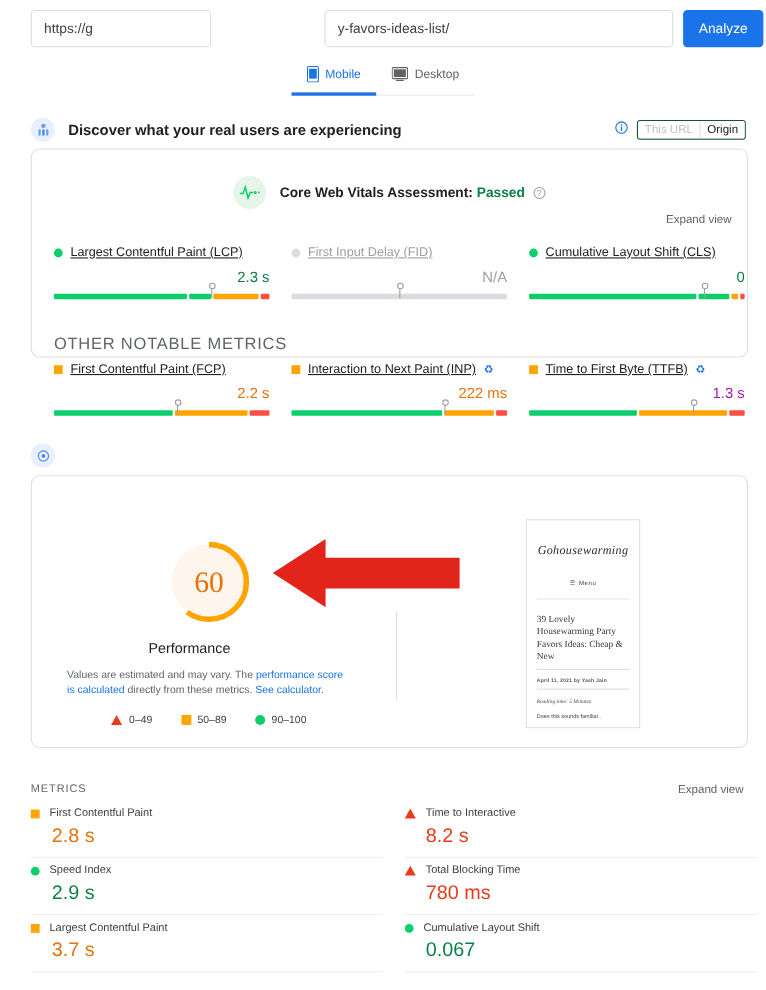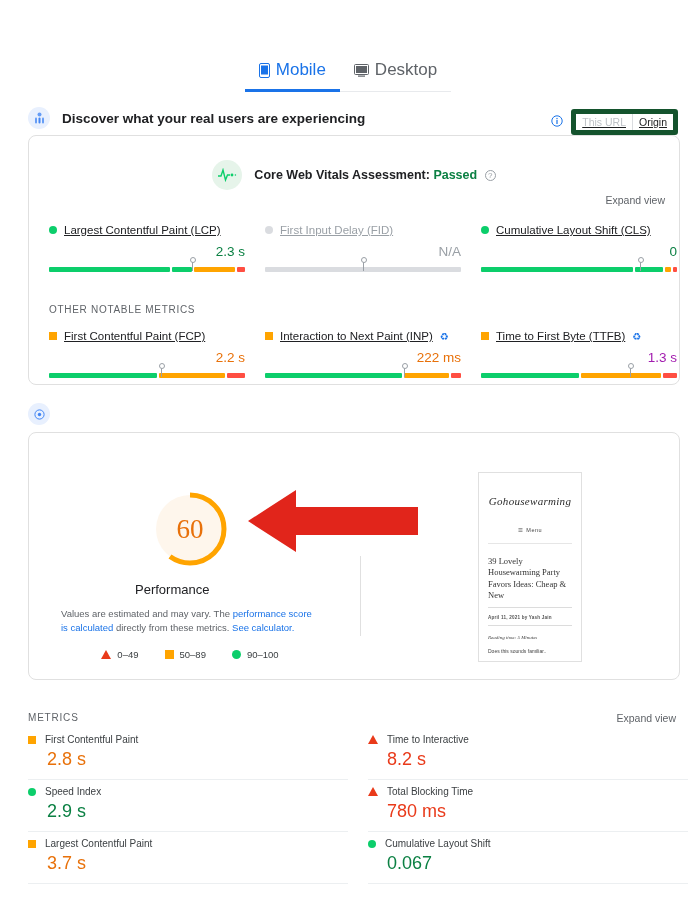--- a/index.html
+++ b/index.html
@@ -36,39 +36,39 @@
   }
 
   
   .tabs {
     position: absolute; left: 0; top: 58px; width: 696px; height: 30px;
     display: flex; justify-content: center; align-items: flex-start;
   }
   .tabs-inner { display: flex; border-bottom: 1px solid #e8eaed; }
   .tab {
     display: flex; align-items: center; gap: 6px;
-    padding: 2px 14px 9px 14px; font-size: 17px; color: #5f6368;
+    padding: 2px 14px 9px 14px; font-size: 11px; color: #5f6368;
     cursor: pointer; border-bottom: 3px solid transparent; margin-bottom: -1px;
   }
   .tab.active { color: #1a73e8; border-bottom-color: #1a73e8; }
   .tab svg { display: block; }
 
   
   .sec-head {
     position: absolute; display: flex; align-items: center; gap: 12px;
     font-size: 13.5px; font-weight: 700; color: #202124;
   }
   .sec-ico {
     width: 22px; height: 22px; border-radius: 50%;
     background: #e8f0fe; display: flex; align-items: center; justify-content: center;
   }
   .toggle-wrap {
     position: absolute; right: 18px; display: flex; align-items: center; gap: 8px;
   }
-  .toggle-grp { display: flex; border: 5px solid #14532d; border-radius: 3px; overflow: hidden; text-decoration: underline; }
+  .toggle-grp { display: flex; border: 1px solid #14532d; border-radius: 3px; overflow: hidden; }
   .toggle-grp span {
     font-size: 10.5px; padding: 2px 6px; color: #5f6368; background: #fff; cursor: pointer;
   }
   .toggle-grp span.dim { color: #bdc1c6; border-right: 1px solid #dadce0; }
   .toggle-grp span.sel { color: #202124; font-weight: 500; }
 
   
   .card {
     position: absolute; border: 1px solid #e0e0e0; border-radius: 8px; background: #fff;
   }
@@ -110,21 +110,21 @@
   .bar { position: relative; height: 5px; margin-top: 8px; display: flex; gap: 2px; }
   .bar i { display: block; height: 5px; border-radius: 1px; }
   .needle {
     position: absolute; top: -7px; width: 1px; height: 11px; background: #9aa0a6;
   }
   .needle::before {
     content: ''; position: absolute; left: -2px; top: -3px;
     width: 4px; height: 4px; border: 1px solid #9aa0a6; border-radius: 50%; background:#fff;
   }
   .onm {
-    position: absolute; font-size: 10px; letter-spacing: .7px; color: #5f6368; text-align: right;
+    position: absolute; font-size: 15px; letter-spacing: .7px; color: #5f6368; text-align: right;
   }
 
   
   .gauge-wrap { position: absolute; left: 135px; top: 490px; width: 110px; text-align: left; }
   .gauge { position: relative; width: 78px; height: 78px; margin: 0 auto; }
   .gauge-bg {
     position: absolute; inset: 5px; border-radius: 50%; background: #fef6ec;
   }
   .gauge-num {
     position: absolute; inset: 0; display: flex; align-items: center; justify-content: center;
@@ -180,20 +180,29 @@
   .metrics-expand { position: absolute; right: 20px; top: 712px; font-size: 10.5px; color: #5f6368; cursor: pointer; }
   .mrow { position: absolute; width: 320px; border-bottom: 1px solid #eceff1; padding-bottom: 9px; }
   .mrow .head { display: flex; align-items: center; gap: 9px; font-size: 10px; color: #3c4043; }
   .mrow .val { font-size: 18px; margin-top: 4px; margin-left: 19px; }
 </style>
 </head>
 <body>
 
 <div class="page">
 
+  <div class="urlbar">
+    <div class="url-short">
+      <span>https://g</span>
+    </div>
+    <div class="url-long">
+      <span>y-favors-ideas-list/</span>
+    </div>
+    <button class="analyze-btn">Analyze</button>
+  </div>
 
   <div class="tabs">
     <div class="tabs-inner">
       <div class="tab active">
         <span>
           <svg width="11" height="15" viewBox="0 0 11 15">
               <rect x="0.5" y="0.5" width="10" height="14" rx="1.5" fill="none" stroke="#1a73e8"></rect>
               <rect x="2" y="2.5" width="7" height="9" fill="#1a73e8"></rect>
             </svg>
         </span>
@@ -230,21 +239,21 @@
           <rect x="5.4" y="5" width="1.2" height="4" fill="#1a73e8"></rect>
           <rect x="5.4" y="2.9" width="1.2" height="1.3" fill="#1a73e8"></rect>
         </svg>
     </span>
     <span class="toggle-grp">
       <span class="dim">This URL</span>
       <span class="sel">Origin</span>
     </span>
   </div>
 
-  <div class="card" style="left:28px; top:135px; width:652px; height:250px;">
+  <div class="card" style="left:28px; top:135px; width:652px; height:190px;">
 
     <div class="cwv-title">
       <span class="pulse-ico">
         <svg width="20" height="14" viewBox="0 0 20 14">
             <polyline points="1,8 4,8 6,2 8.5,12 10.5,7 13,7" fill="none" stroke="#0cce6b" stroke-width="1.4"></polyline>
             <circle cx="15" cy="7" r="1.4" fill="#0cce6b"></circle>
             <circle cx="18.4" cy="7" r="0.8" fill="#0cce6b"></circle>
           </svg>
       </span>
       <span>

